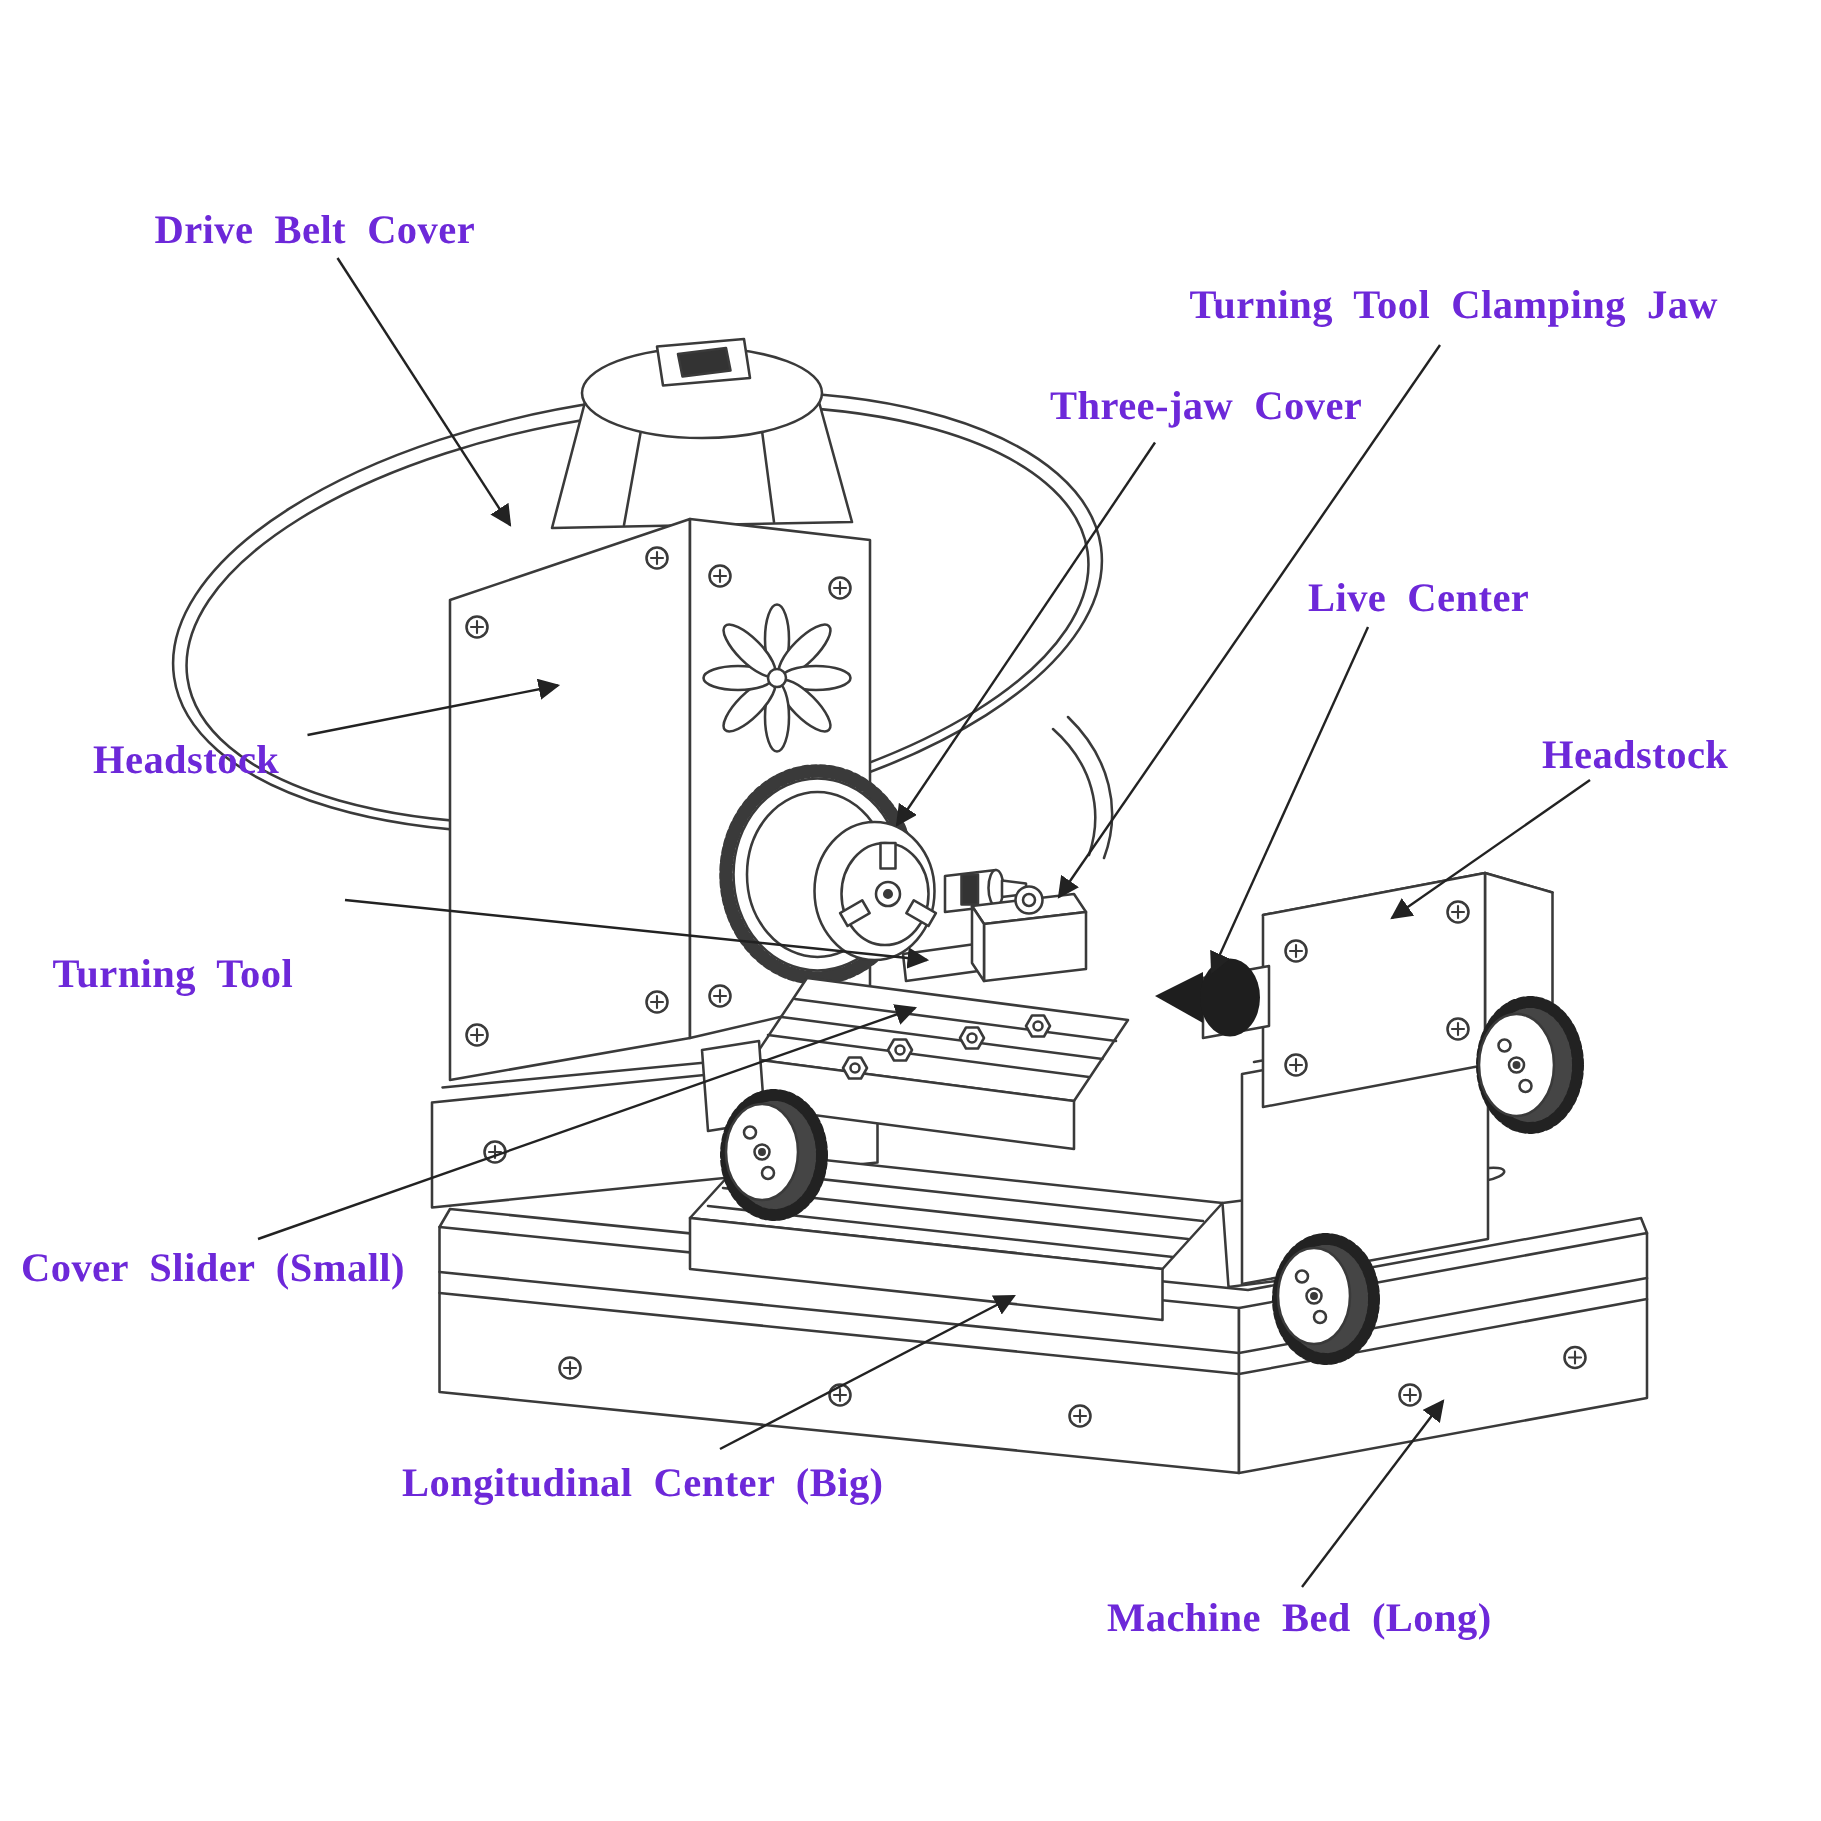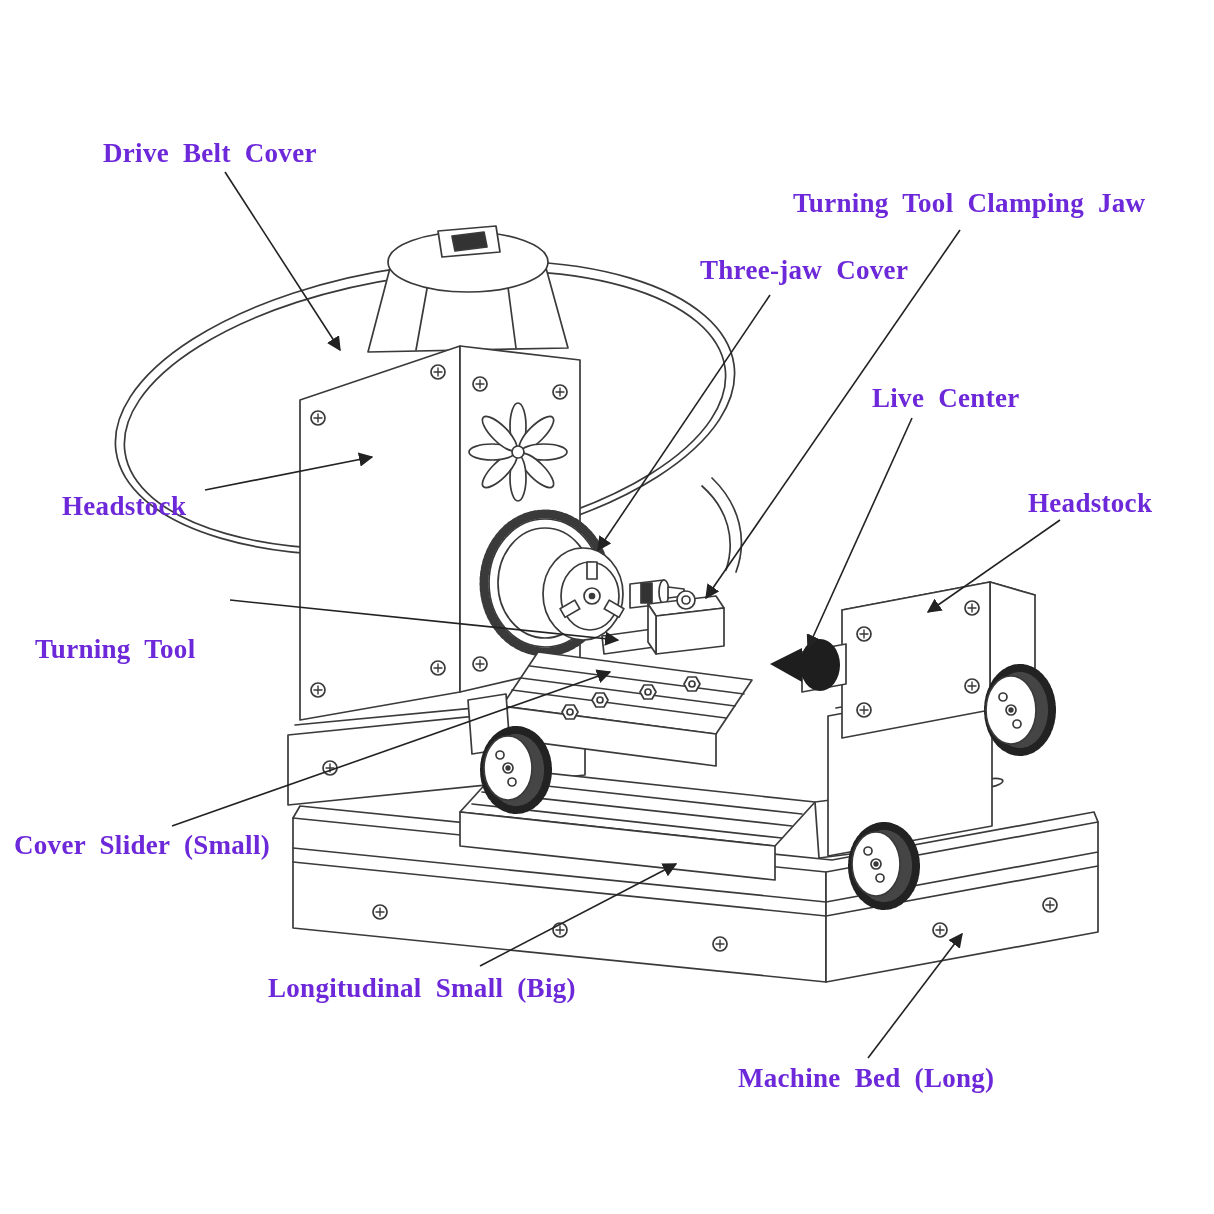--- a/index.html
+++ b/index.html
@@ -214,16 +214,16 @@
   </svg>
 
   <div class="label" style="left: 103px; top: 138px;">Drive Belt Cover</div>
   <div class="label" style="left: 793px; top: 188px;">Turning Tool Clamping Jaw</div>
   <div class="label" style="left: 700px; top: 255px;">Three-jaw Cover</div>
   <div class="label" style="left: 872px; top: 383px;">Live Center</div>
   <div class="label" style="left: 62px; top: 491px; text-align: right;">Headstock</div>
   <div class="label" style="left: 1028px; top: 488px;">Headstock</div>
   <div class="label" style="left: 35px; top: 587px; margin-top: 47px;">Turning Tool</div>
   <div class="label" style="left: 14px; top: 830px;">Cover Slider (Small)</div>
-  <div class="label" style="left: 268px; top: 973px;">Longitudinal Small (Big)</div>
+  <div class="label" style="left: 268px; top: 973px;">Longitudinal Center (Big)</div>
   <div class="label" style="left: 738px; top: 1063px; text-align: right;">Machine Bed (Long)</div>
 
 </div>
 
 </body></html>

